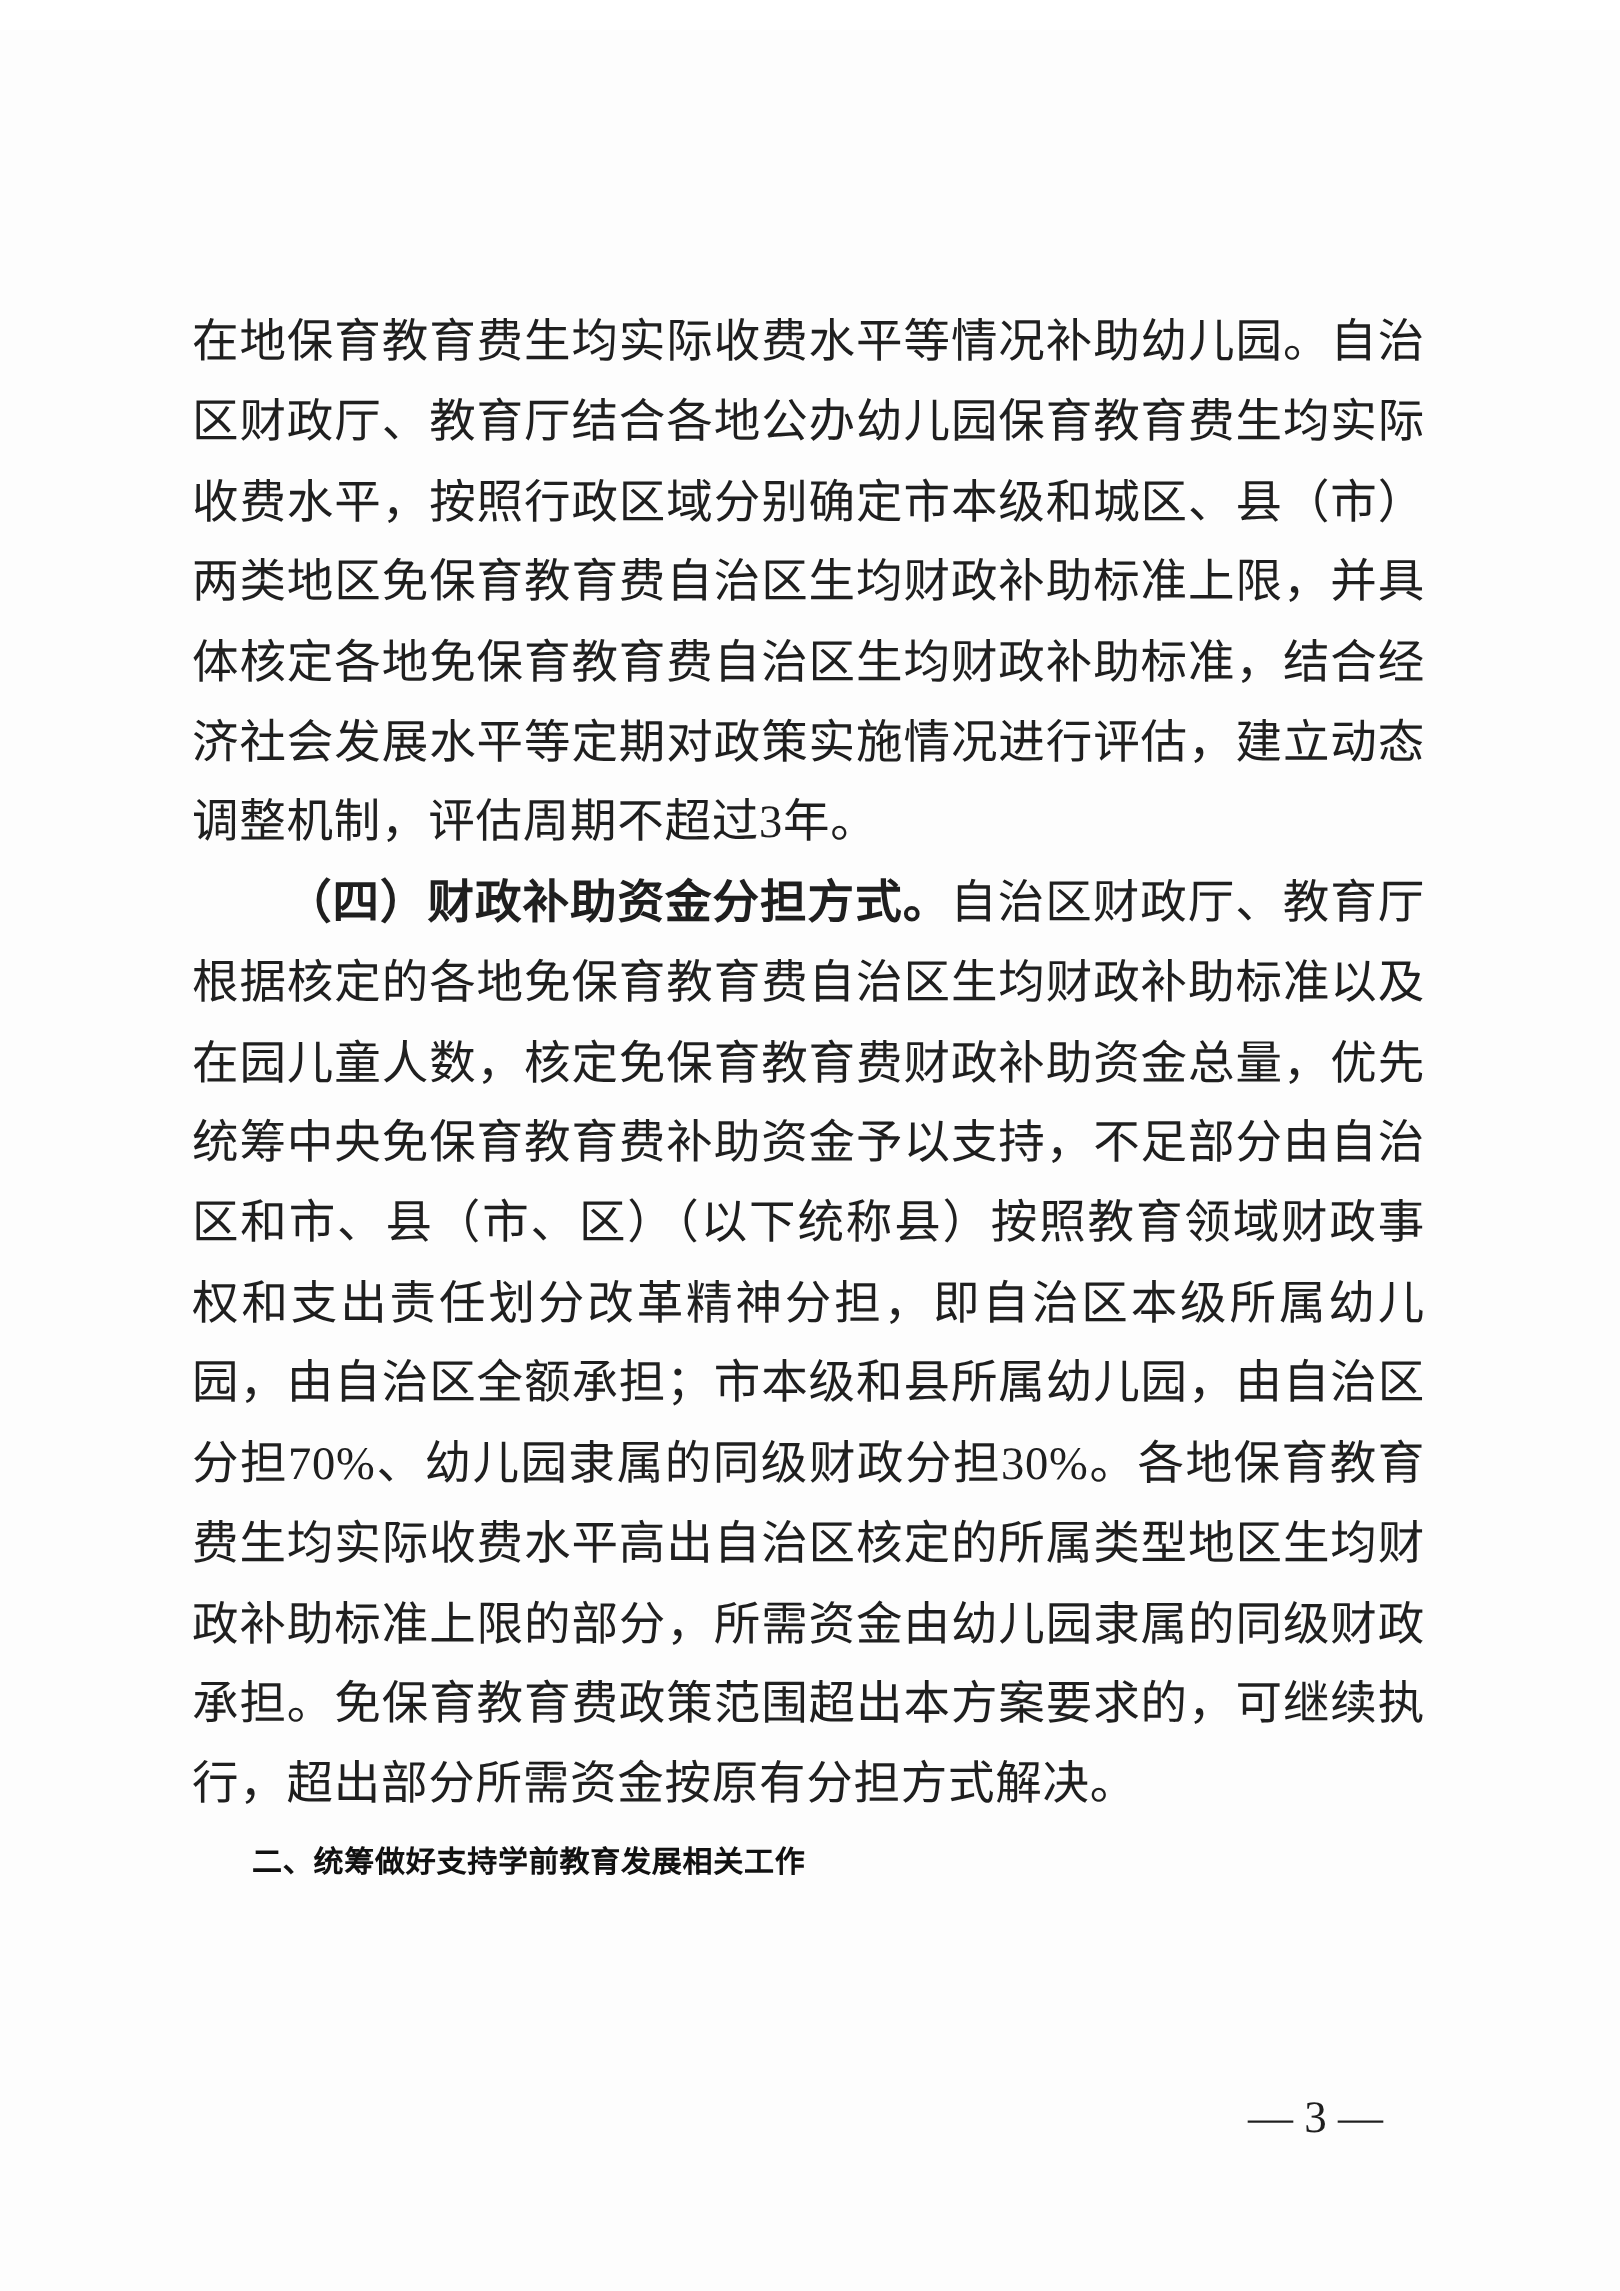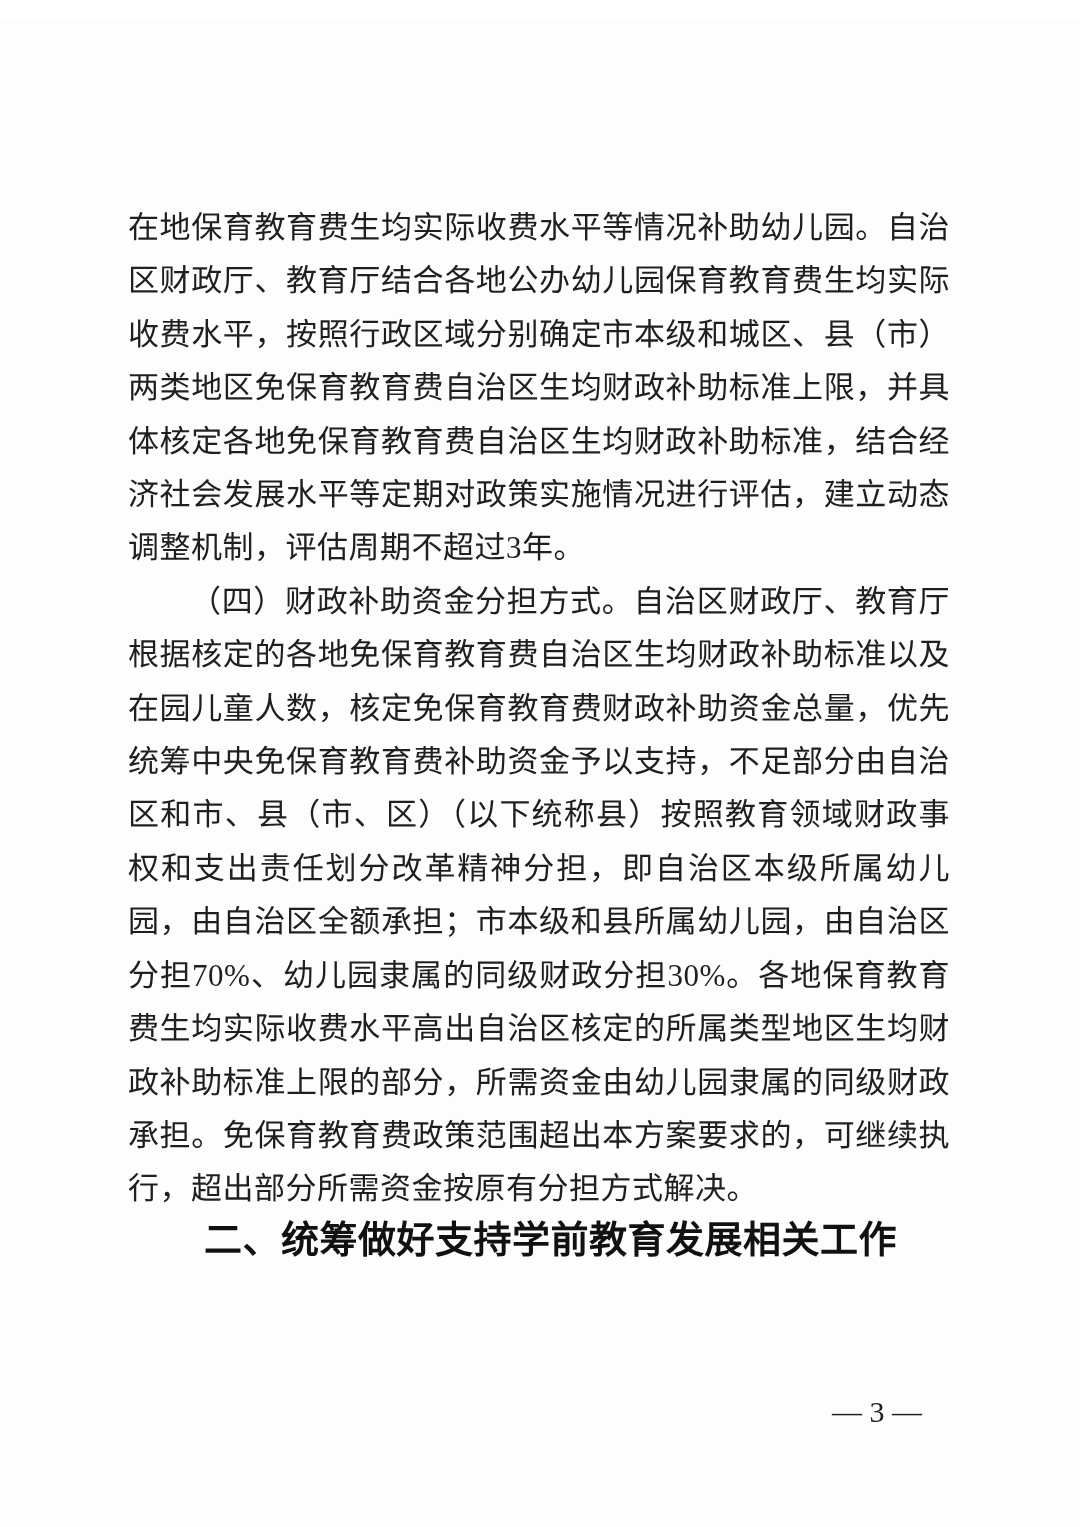--- a/index.html
+++ b/index.html
@@ -28,27 +28,27 @@
     font-size: 31px;
     line-height: 53.4px;
     text-align: justify;
     letter-spacing: 0.5px;
     color: #1f1f1f;
   }
   .para.indent {
     text-indent: 2em;
   }
   .para .lead {
-    font-weight: normal;
+    font-weight: bold;
   }
   .section-heading {
     margin: 0;
-    font-family: Liberation Mono, monospace;
+    font-family: Liberation Sans, sans-serif;
     font-weight: bold;
-    font-size: 38px;
+    font-size: 20px;
     line-height: 53.4px;
     text-indent: 2em;
     letter-spacing: 0.5px;
     color: #111111;
   }
   .page-number {
     position: absolute;
     top: 1368px;
     right: 158px;
     font-family: "Liberation Serif", "DejaVu Serif", serif;

